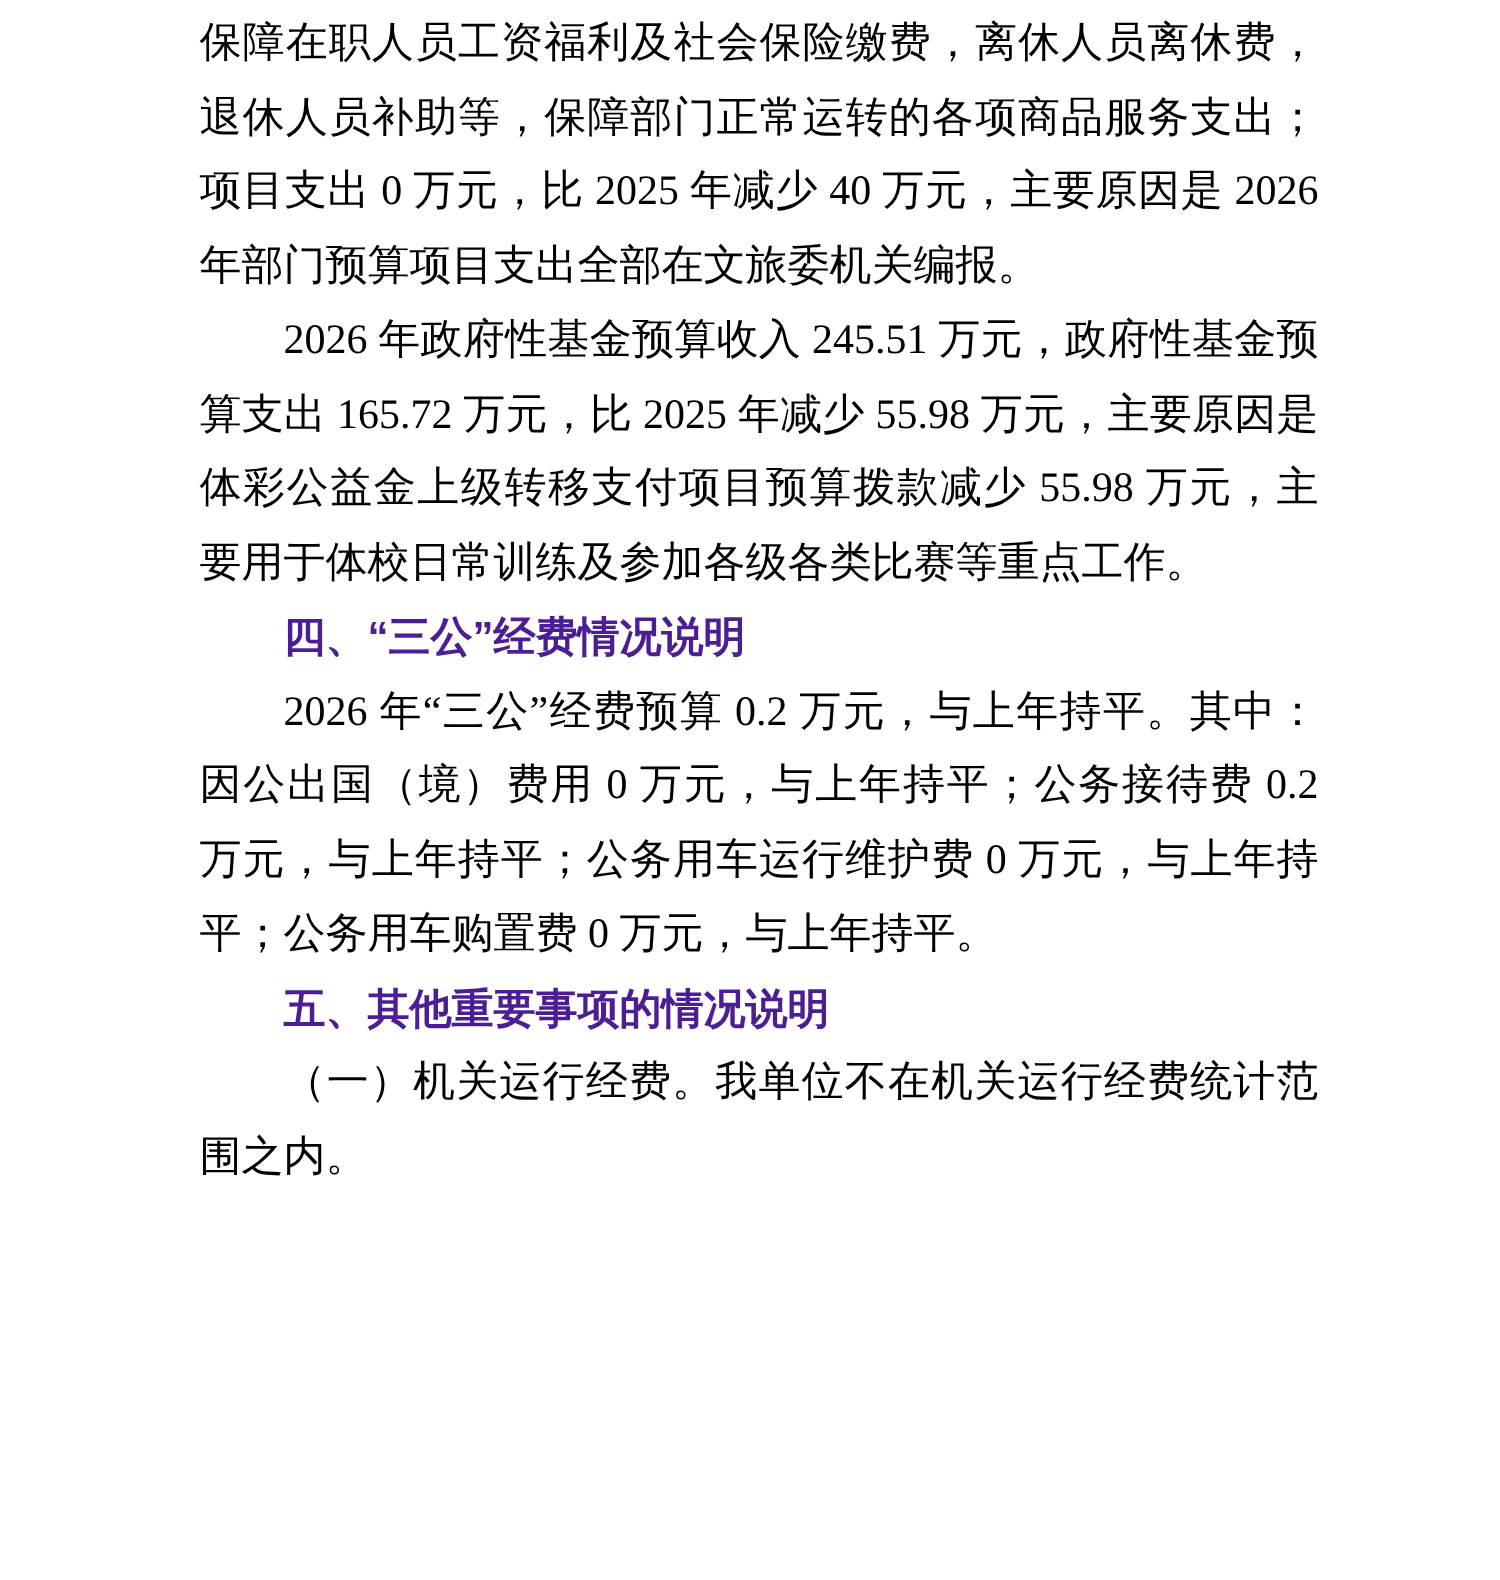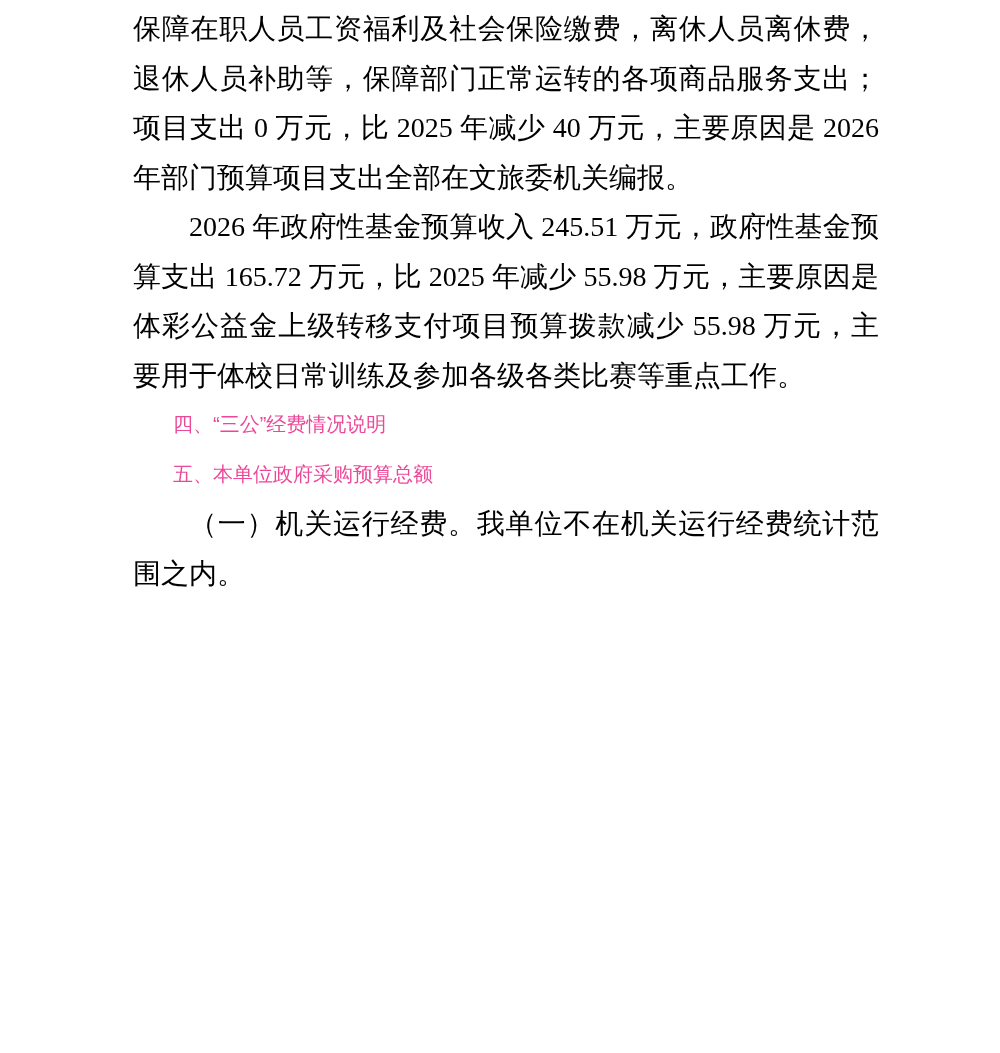--- a/index.html
+++ b/index.html
@@ -31,45 +31,46 @@
     text-indent: 2em;
     font-family: "Liberation Serif", "DejaVu Serif", serif;
     color: #000000;
     word-break: break-all;
   }
   .para.no-indent {
     text-indent: 0;
   }
   .heading {
     margin: 0;
-    font-size: 20px;
+    font-size: 28px;
     line-height: 49.5px;
-    font-weight: 400;
+    font-weight: 700;
     text-indent: 2em;
     font-family: "Liberation Sans", "DejaVu Sans", sans-serif;
-    color: #ec4899;
+    color: #4c1d95;
   }
   .lead {
     font-weight: 400;
   }
 </style>
 </head>
 <body>
 
 <div class="page">
   <div class="content">
 
     <p class="para no-indent">保障在职人员工资福利及社会保险缴费，离休人员离休费，退休人员补助等，保障部门正常运转的各项商品服务支出；项目支出 0 万元，比 2025 年减少 40 万元，主要原因是 2026 年部门预算项目支出全部在文旅委机关编报。</p>
 
     <p class="para">2026 年政府性基金预算收入 245.51 万元，政府性基金预算支出 165.72 万元，比 2025 年减少 55.98 万元，主要原因是体彩公益金上级转移支付项目预算拨款减少 55.98 万元，主要用于体校日常训练及参加各级各类比赛等重点工作。</p>
 
     <h2 class="heading">四、“三公”经费情况说明</h2>
 
+    <p class="para">2026 年“三公”经费预算 0.2 万元，与上年持平。其中：因公出国（境）费用 0 万元，与上年持平；公务接待费 0.2 万元，与上年持平；公务用车运行维护费 0 万元，与上年持平；公务用车购置费 0 万元，与上年持平。</p>
 
-    <h2 class="heading">五、本单位政府采购预算总额</h2>
+    <h2 class="heading">五、其他重要事项的情况说明</h2>
 
     <p class="para">
       <span class="lead">（一）机关运行经费。</span><span>我单位不在机关运行经费统计范围之内。</span>
     </p>
 
 
   </div>
 </div>
 
 </body></html>

